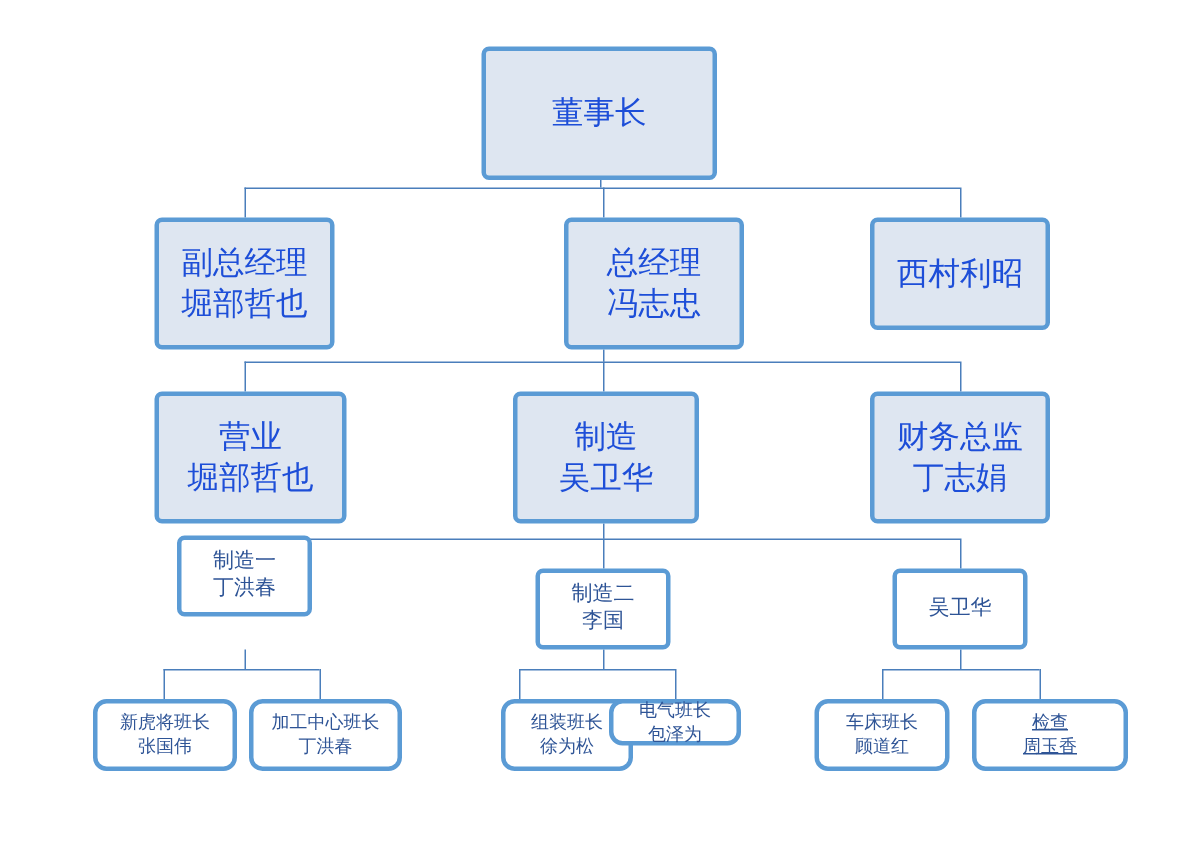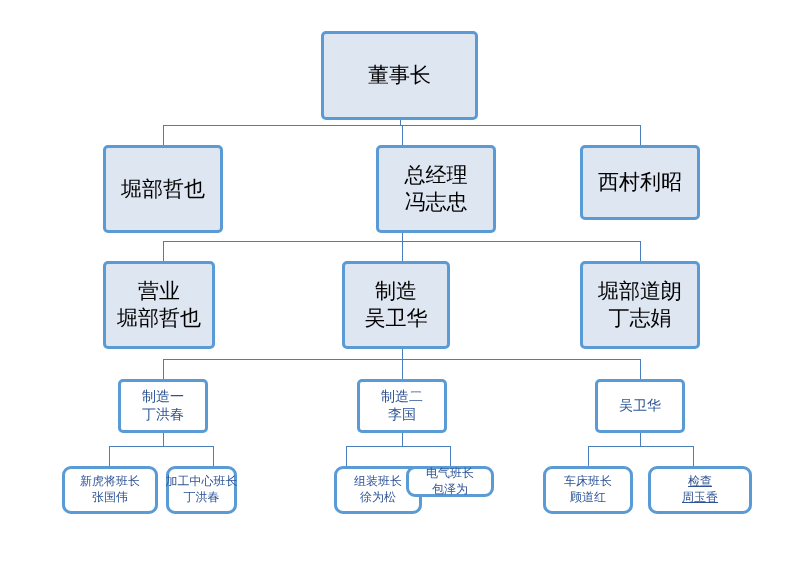--- a/index.html
+++ b/index.html
@@ -30,21 +30,21 @@
 
   
   .node {
     position: absolute;
     box-sizing: border-box;
     display: flex;
     flex-direction: column;
     align-items: center;
     justify-content: center;
     text-align: center;
-    color: #000000;
+    color: #1d4ed8;
     line-height: 1.28;
     white-space: nowrap;
   }
   .node .line1, .node .line2 { display: block; }
 
   
   .node.filled {
     background: #DEE6F1;
     border: 3px solid #5B9BD5;
     border-radius: 5px;
@@ -99,57 +99,58 @@
       <div class="connector v" style="left: 640px; top: 433px; height: 13px;"></div>
       <div class="connector h" style="left: 588px; top: 446px; width: 105px;"></div>
       <div class="connector v" style="left: 588px; top: 446px; height: 20px;"></div>
       <div class="connector v" style="left: 693px; top: 446px; height: 20px;"></div>
     </div>
   <div id="node-layer">
       <div class="node filled" style="left: 321px; top: 31px; width: 157px; height: 89px;">
         <span class="line1">董事长</span>
       </div>
       <div class="node filled" style="left: 103px; top: 145px; width: 120px; height: 88px;">
+        <span class="line1">副总经理</span>
         <span class="line2">堀部哲也</span>
       </div>
       <div class="node filled" style="left: 342px; top: 145px; width: 120px; height: 88px; margin-left: 34px;">
         <span class="line1">总经理</span>
         <span class="line2">冯志忠</span>
       </div>
       <div class="node filled" style="left: 580px; top: 145px; width: 120px; height: 75px;">
         <span class="line1">西村利昭</span>
       </div>
-      <div class="node filled" style="left: 103px; top: 261px; width: 112px; height: 88px;">
+      <div class="node filled" style="left: 103px; top: 261px; width: 128px; height: 88px;">
         <span class="line1">营业</span>
         <span class="line2">堀部哲也</span>
       </div>
-      <div class="node filled" style="left: 342px; top: 261px; width: 108px; height: 88px;">
+      <div class="node filled" style="left: 342px; top: 261px; width: 124px; height: 88px;">
         <span class="line1">制造</span>
         <span class="line2">吴卫华</span>
       </div>
       <div class="node filled" style="left: 580px; top: 261px; width: 120px; height: 88px;">
-        <span class="line1">堀部道朗</span>
+        <span class="line1">财务总监</span>
         <span class="line2">丁志娟</span>
       </div>
-      <div class="node outline" style="left: 118px; top: 379px; width: 90px; height: 54px;">
+      <div class="node outline" style="left: 118px; top: 357px; width: 90px; height: 54px;">
         <span class="line1">制造一</span>
         <span class="line2">丁洪春</span>
       </div>
       <div class="node outline" style="left: 357px; top: 379px; width: 90px; height: 54px;">
         <span class="line1">制造二</span>
         <span class="line2">李国</span>
       </div>
       <div class="node outline" style="left: 595px; top: 379px; width: 90px; height: 54px;">
         <span class="line1">吴卫华</span>
       </div>
       <div class="node leaf" style="left: 62px; top: 466px; width: 96px; height: 48px;">
         <span class="line1">新虎将班长</span>
         <span class="line2">张国伟</span>
       </div>
-      <div class="node leaf" style="left: 166px; top: 466px; width: 71px; height: 48px;">
+      <div class="node leaf" style="left: 166px; top: 466px; width: 102px; height: 48px;">
         <span class="line1">加工中心班长</span>
         <span class="line2">丁洪春</span>
       </div>
       <div class="node leaf" style="left: 302px; top: 466px; width: 88px; height: 48px; margin-left: 32px;">
         <span class="line1">组装班长</span>
         <span class="line2">徐为松</span>
       </div>
       <div class="node leaf" style="left: 406px; top: 466px; width: 88px; height: 31px;">
         <span class="line1">电气班长</span>
         <span class="line2">包泽为</span>

